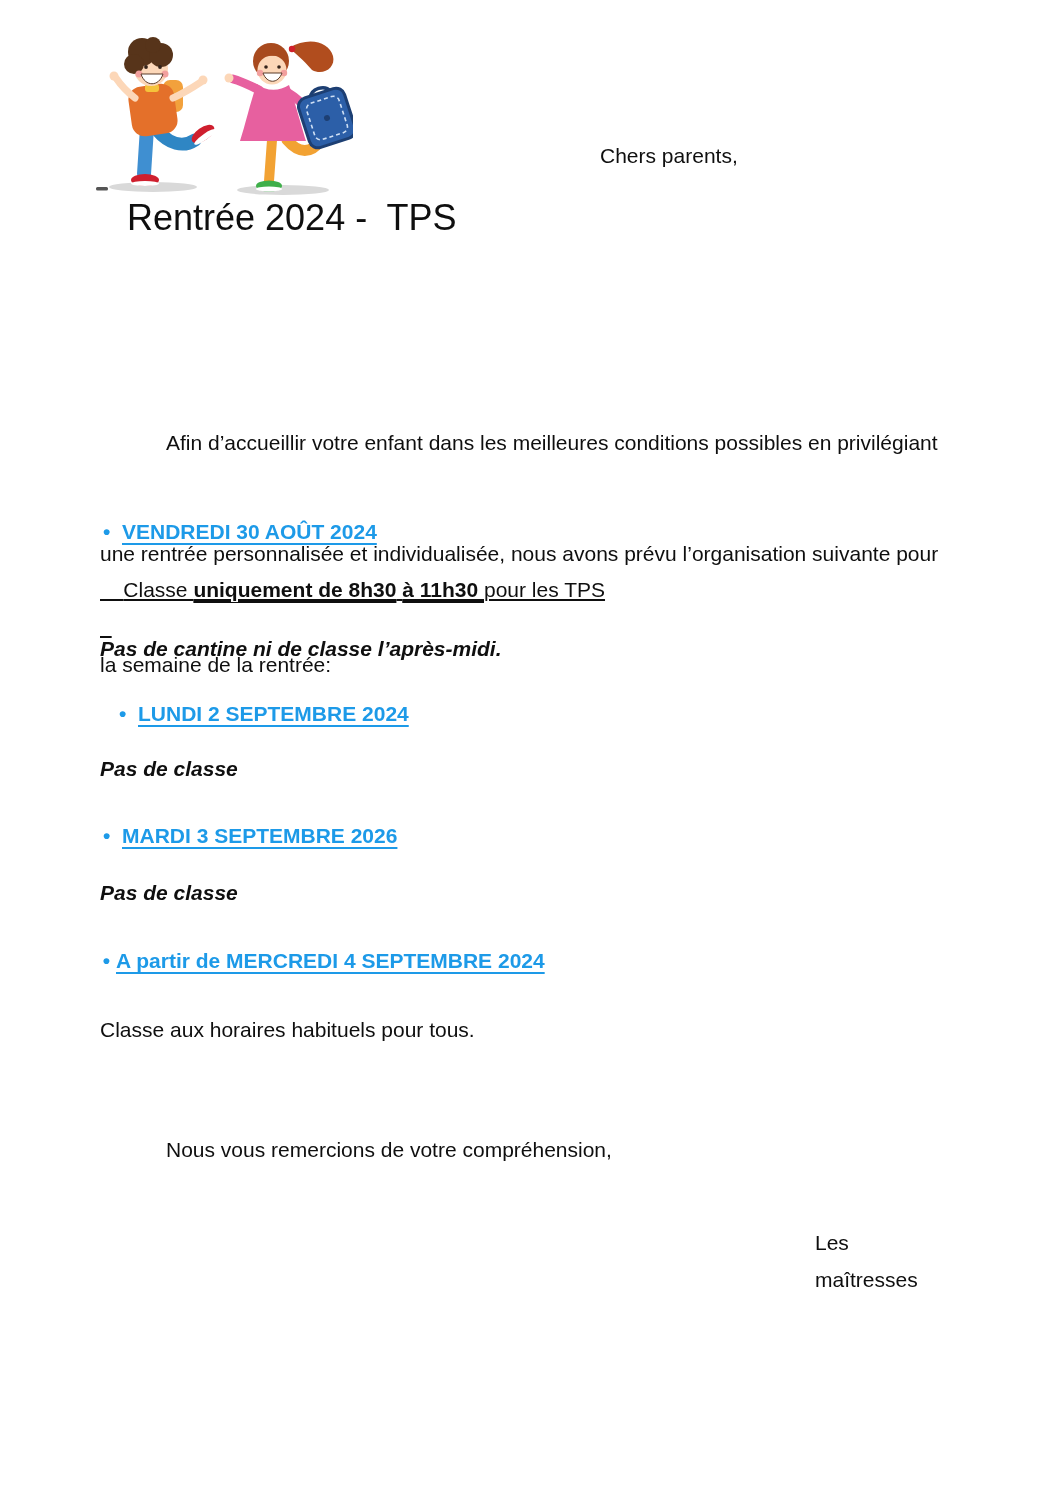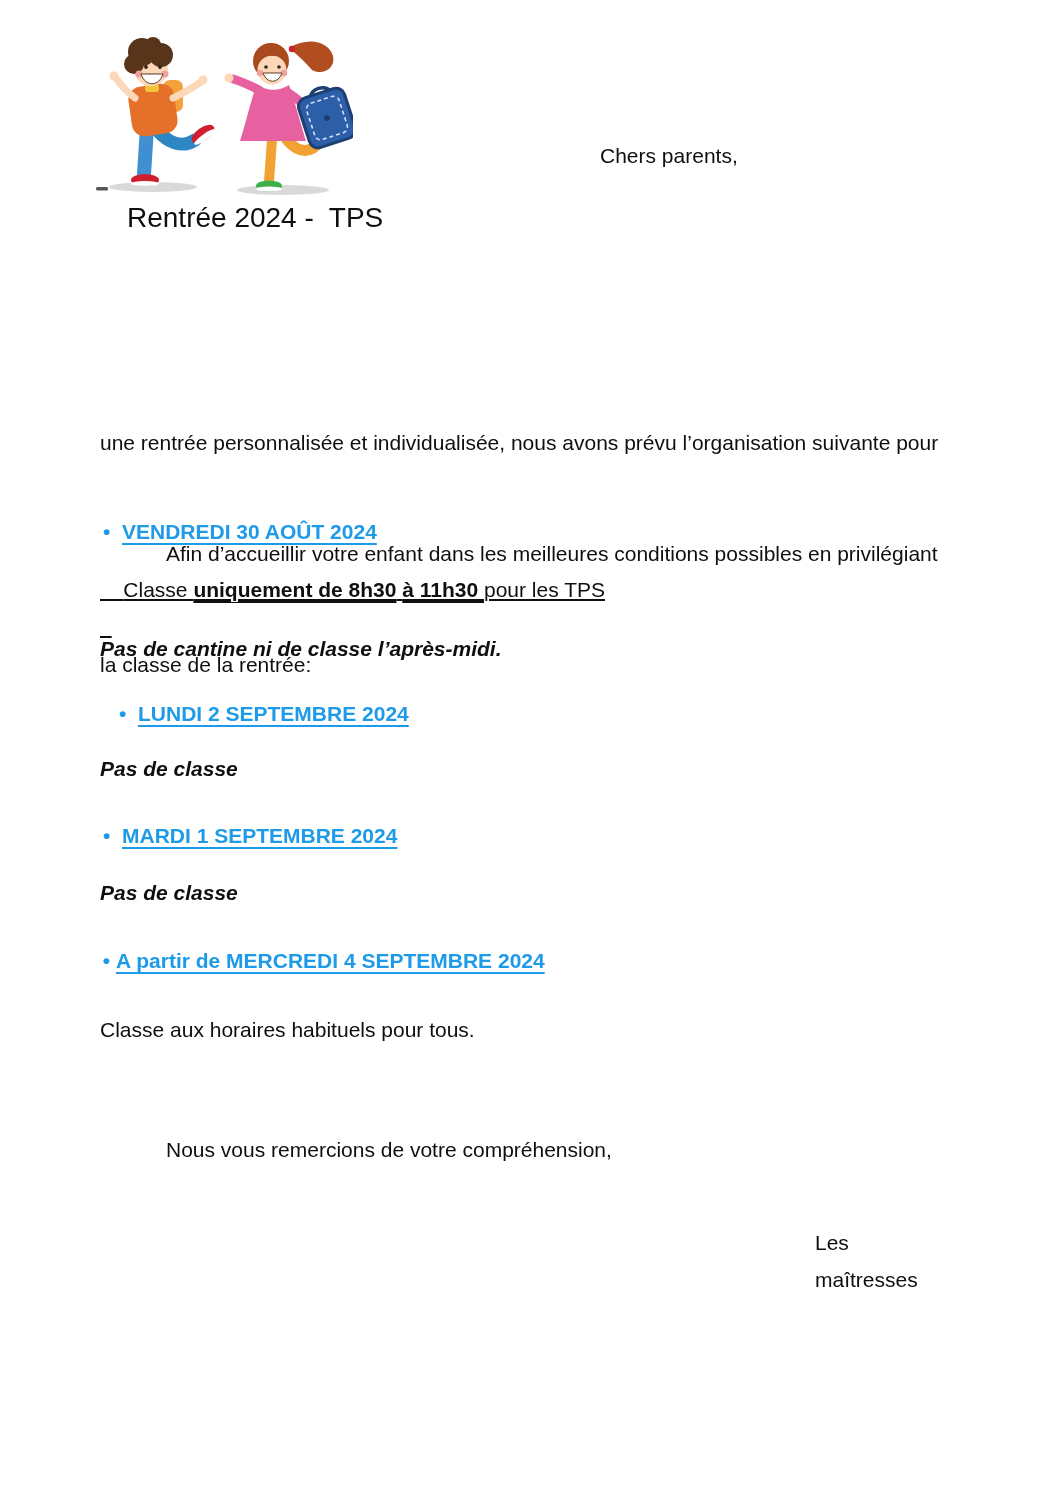--- a/index.html
+++ b/index.html
@@ -10,21 +10,21 @@
     font-family:"Liberation Sans",sans-serif;
     color:#0f0f0f;
     overflow:hidden;
   }
   .t{
     position:absolute;
     font-size:21px;
     line-height:37px;
     white-space:pre-wrap;
   }
-  .title{font-size:28px;}
+  .title{font-size:36px;}
   .para-line{white-space:nowrap;}
   .para-line.first{padding-left:66px;}
   .heading{color:#1d9ae8;font-weight:bold;white-space:nowrap;}
   .heading .bullet{
     display:inline-block;
     width:19px;
     color:#1d9ae8;
   }
   .heading .label{
     text-decoration:underline;
@@ -121,40 +121,40 @@
         <circle cx="232" cy="84" r="3" fill="#1d3f73"></circle>
       </g>
     </g>
   </svg>
 
   <div class="t" style="left:600px;top:137px;">Chers parents,</div>
 
   <div class="t title" style="left:127px;top:199px;">Rentrée 2024 -  TPS</div>
 
   <div class="t" style="left:100px;top:350px;">
+    <div class="para-line first">Afin d’accueillir votre enfant dans les meilleures conditions possibles en privilégiant</div>
     <div class="para-line">une rentrée personnalisée et individualisée, nous avons prévu l’organisation suivante pour</div>
-    <div class="para-line first">Afin d’accueillir votre enfant dans les meilleures conditions possibles en privilégiant</div>
-    <div class="para-line">la classe de la rentrée:</div>
+    <div class="para-line">la semaine de la rentrée:</div>
   </div>
 
   <div class="t heading" style="left:103px;top:513px;">
     <span class="bullet">•</span><span class="label">VENDREDI 30 AOÛT 2024</span>
   </div>
   <div class="t" style="left:100px;top:534px;text-decoration:underline;">
     <span>Classe </span><span class="bu">uniquement de 8h30</span><span> </span><span class="bu">à 11h30 </span><span>pour les TPS</span>
   </div>
   <div class="t note" style="left:100px;top:610px;">Pas de cantine ni de classe l’après-midi.</div>
 
   <div class="t heading" style="left:119px;top:695px;">
     <span class="bullet">•</span><span class="label">LUNDI 2 SEPTEMBRE 2024</span>
   </div>
   <div class="t note" style="left:100px;top:730px;">Pas de classe</div>
 
   <div class="t heading" style="left:103px;top:817px;">
-    <span class="bullet">•</span><span class="label">MARDI 1 SEPTEMBRE 2024</span>
+    <span class="bullet">•</span><span class="label">MARDI 3 SEPTEMBRE 2026</span>
   </div>
   <div class="t note" style="left:100px;top:854px;">Pas de classe</div>
 
   <div class="t heading" style="left:97px;top:942px;text-align:center;">
     <span class="bullet">•</span><span class="label">A partir de MERCREDI 4 SEPTEMBRE 2024</span>
   </div>
   <div class="t" style="left:100px;top:1011px;">Classe aux horaires habituels pour tous.</div>
 
   <div class="t" style="left:166px;top:1115px;margin-top:16px;">Nous vous remercions de votre compréhension,</div>
 

